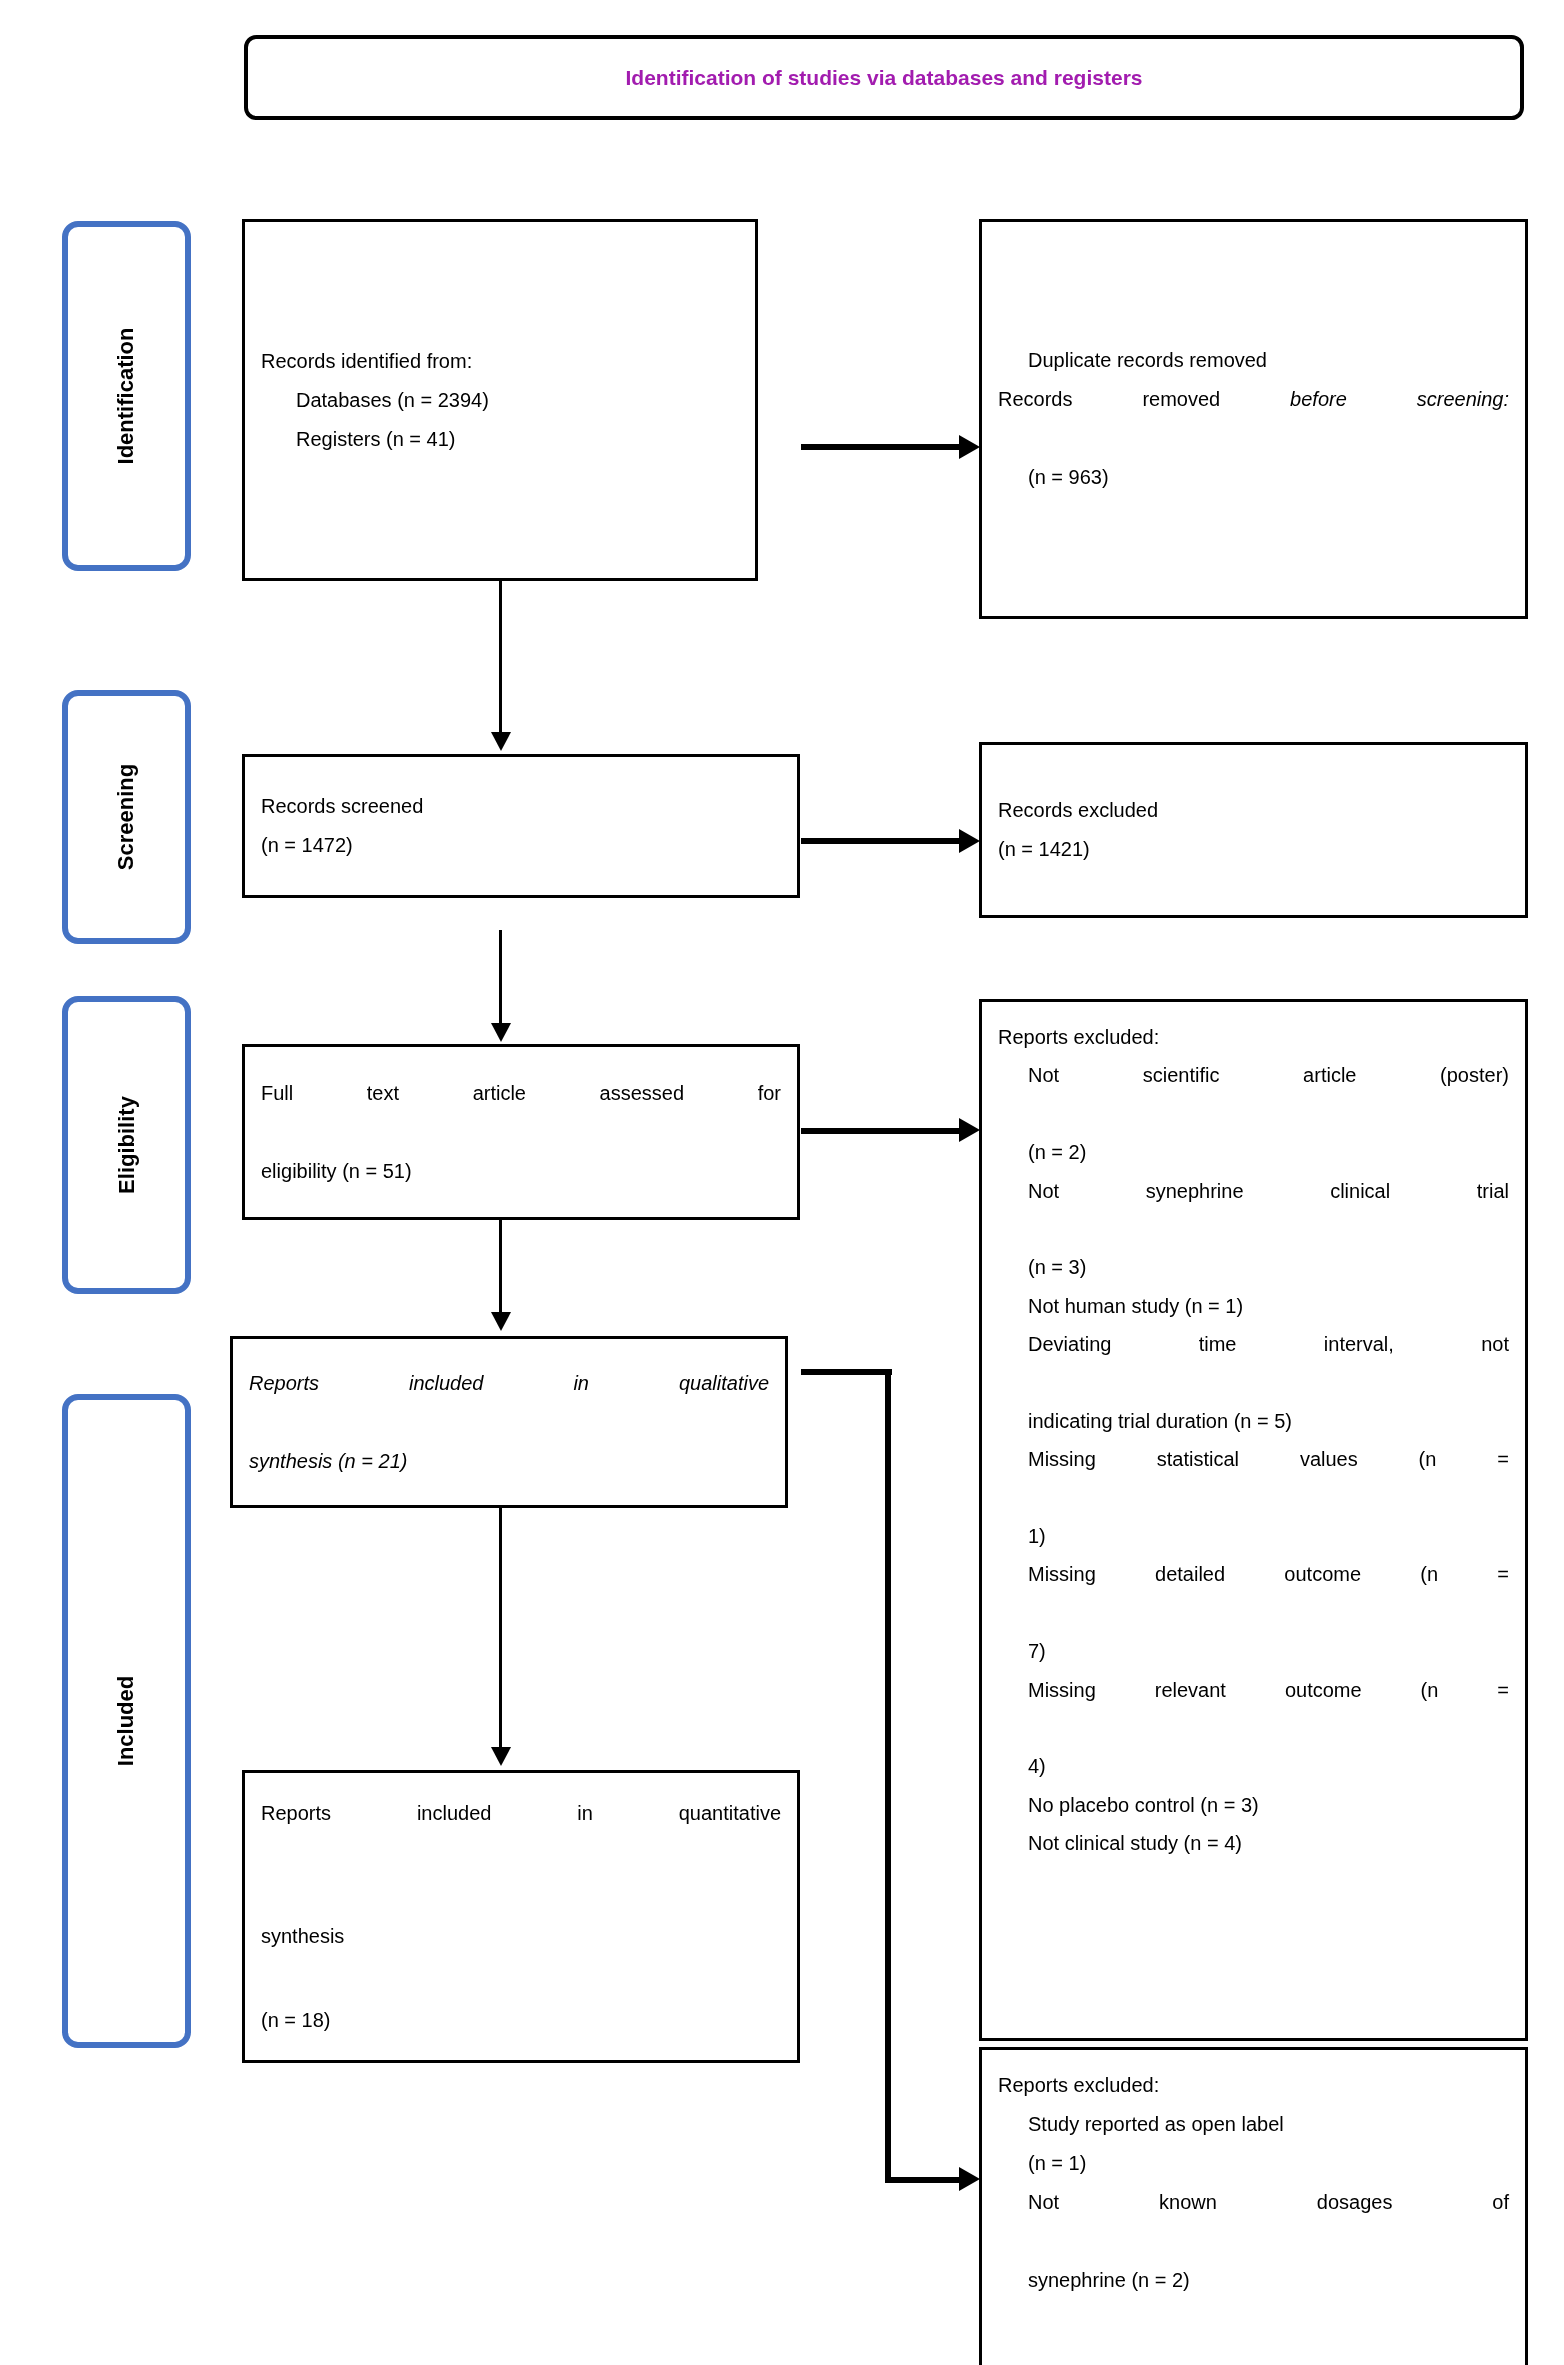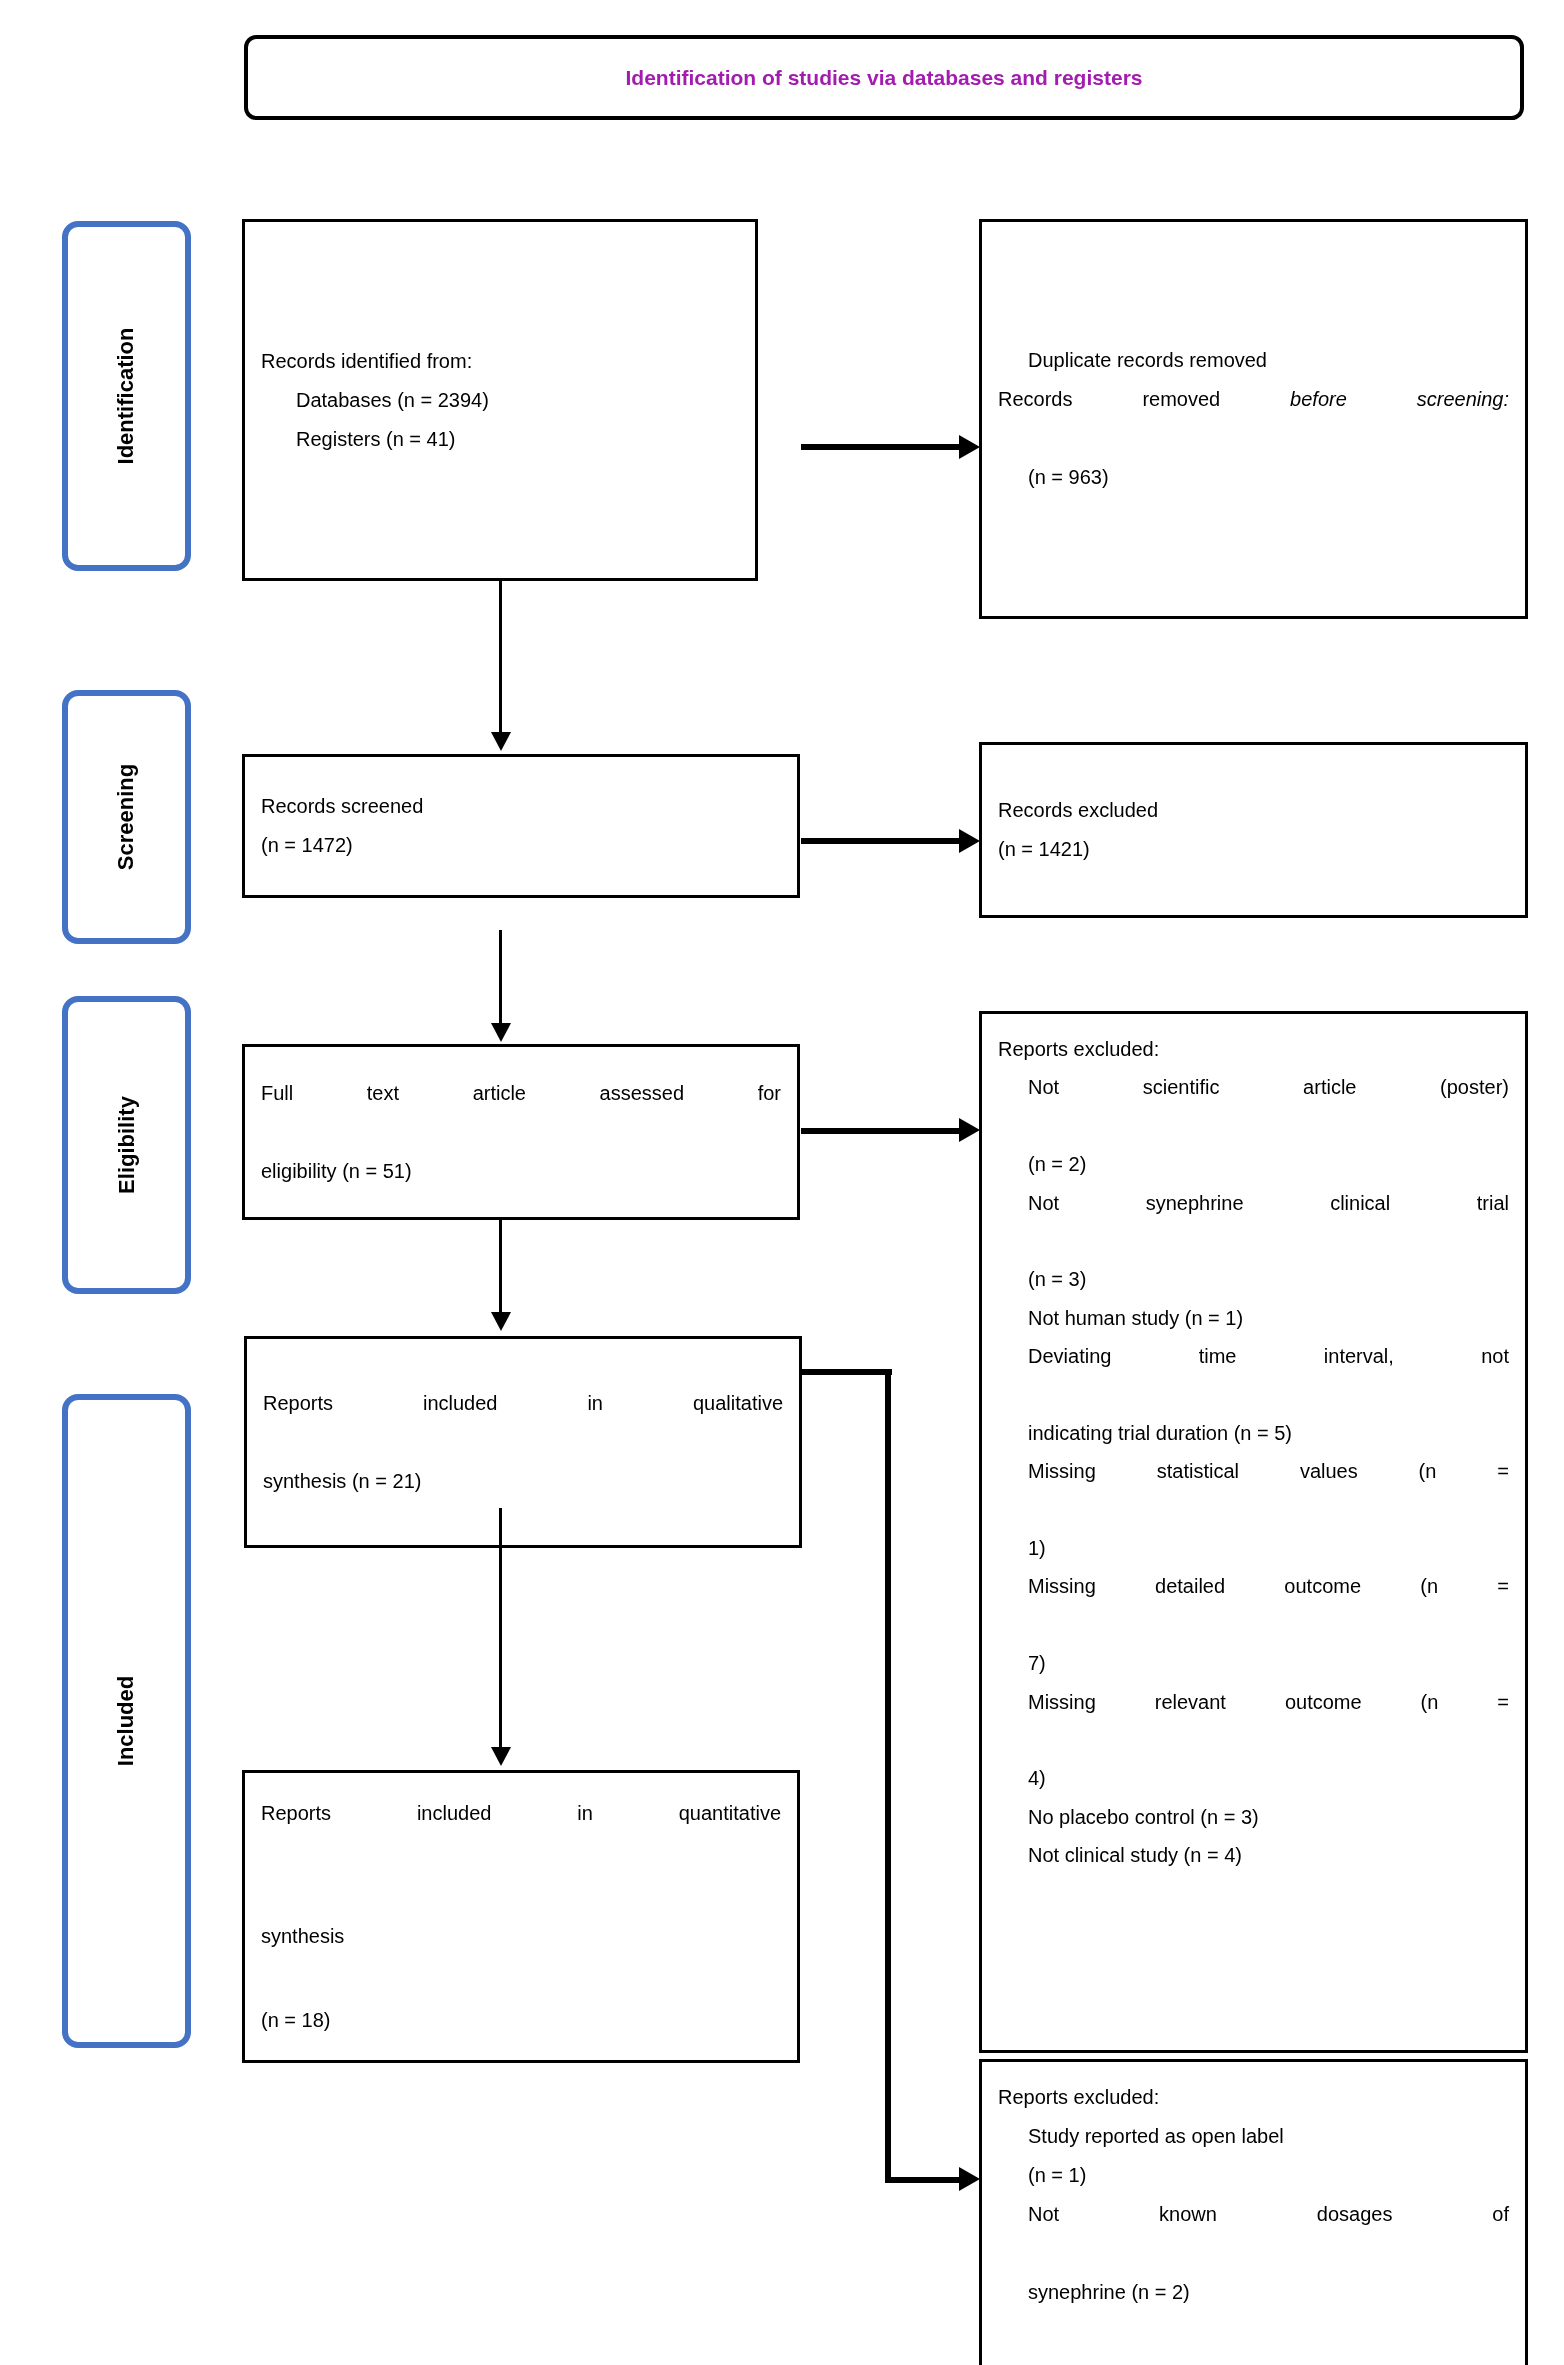--- a/index.html
+++ b/index.html
@@ -53,21 +53,21 @@
 
   
   .nodebox{
     border:3.8px solid #000000;
     background:#ffffff;
     display:flex;
     flex-direction:column;
     justify-content:center;
     padding:4.7px 16px;
   }
-  .nodebox.topalign{justify-content:flex-start;padding-top:16px;margin-top:12px;}
+  .nodebox.topalign{justify-content:flex-start;padding-top:16px;}
 
   .line{
     font-size:20px;
     line-height:1.95;
     color:#000000;
     text-align:justify;
     text-justify:inter-word;
     white-space:normal;
   }
   
@@ -184,21 +184,21 @@
     <div class="line nowrapline indent-sm">No placebo control (n = 3)</div>
     <div class="line nowrapline indent-sm">Not clinical study (n = 4)</div>
   </div>
 
   <div class="abs hline-thick" style="left:801px;top:1128px;width:161px;"></div>
   <div class="abs arrow-right" style="left:959px;top:1118px;"></div>
 
   <div class="abs vline" style="left:499px;top:1220px;width:3.3px;height:97px;"></div>
   <div class="abs arrow-down" style="left:491px;top:1312px;"></div>
 
-  <div class="abs nodebox" style="left:244px;top:1336px;width:558px;height:212px;">
+  <div class="abs nodebox" style="left:230px;top:1336px;width:558px;height:172px;font-style:italic;">
     <div class="line just">Reports included in qualitative</div>
     <div class="line nowrapline">synthesis (n = 21)</div>
   </div>
 
   <div class="abs vline" style="left:499px;top:1508px;width:3.3px;height:243px;"></div>
   <div class="abs arrow-down" style="left:491px;top:1747px;"></div>
 
   <div class="abs hline-thick" style="left:801px;top:1369px;width:91px;"></div>
   <div class="abs vline-thick" style="left:885px;top:1369px;height:814px;"></div>
   <div class="abs hline-thick" style="left:885px;top:2177px;width:78px;"></div>

